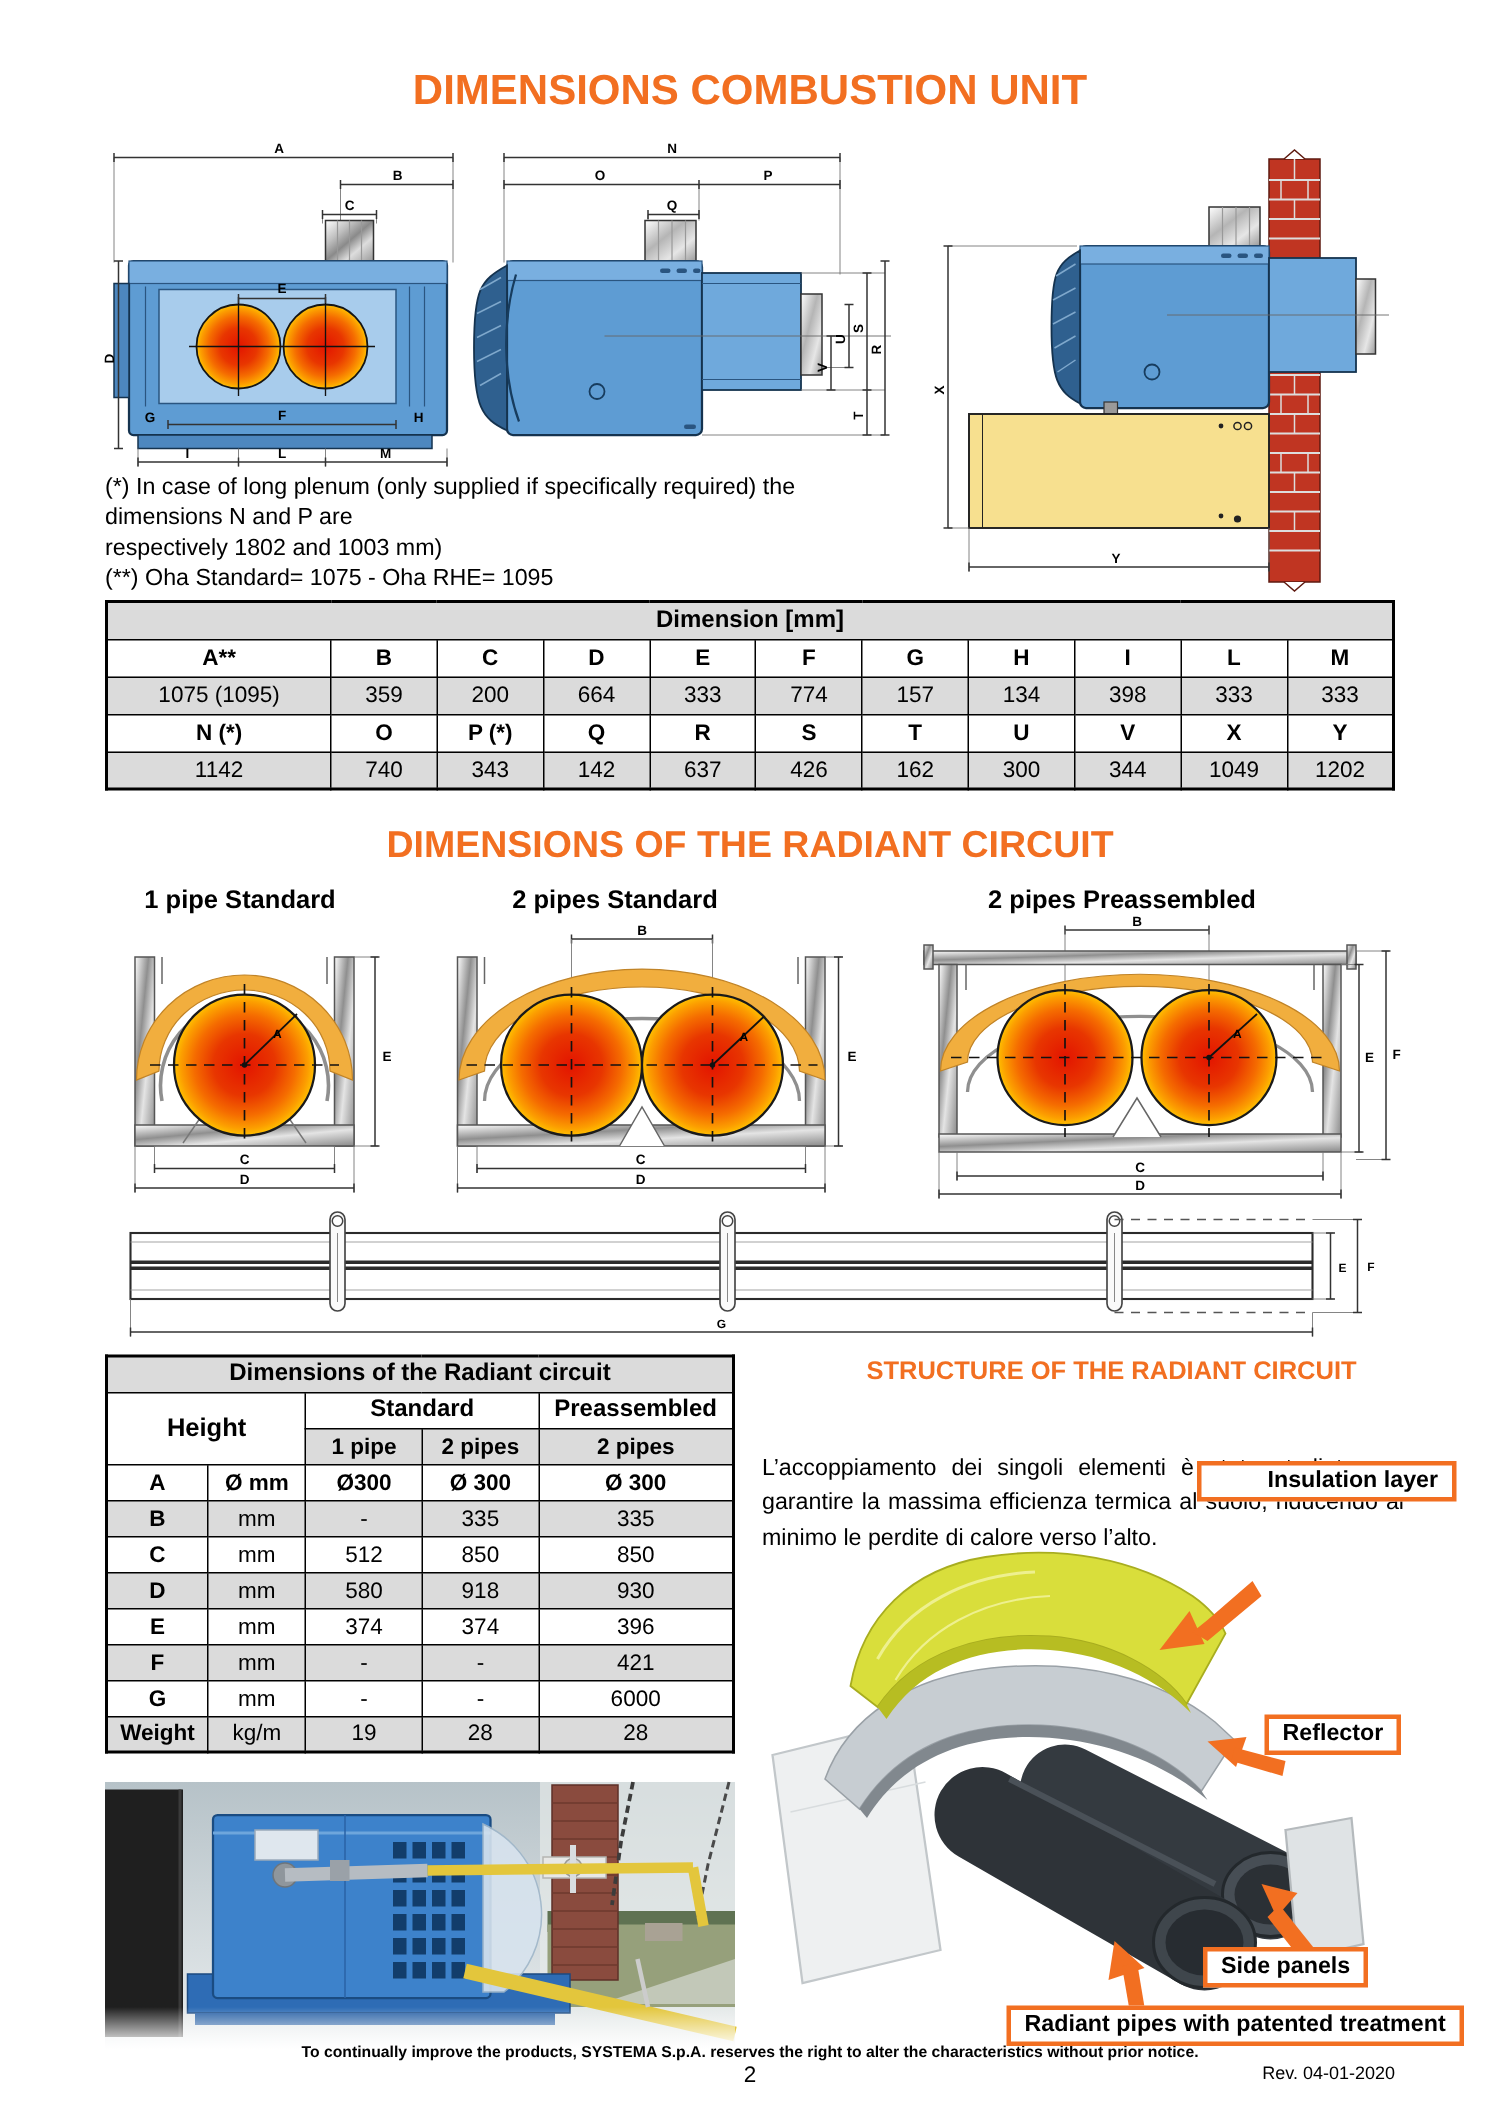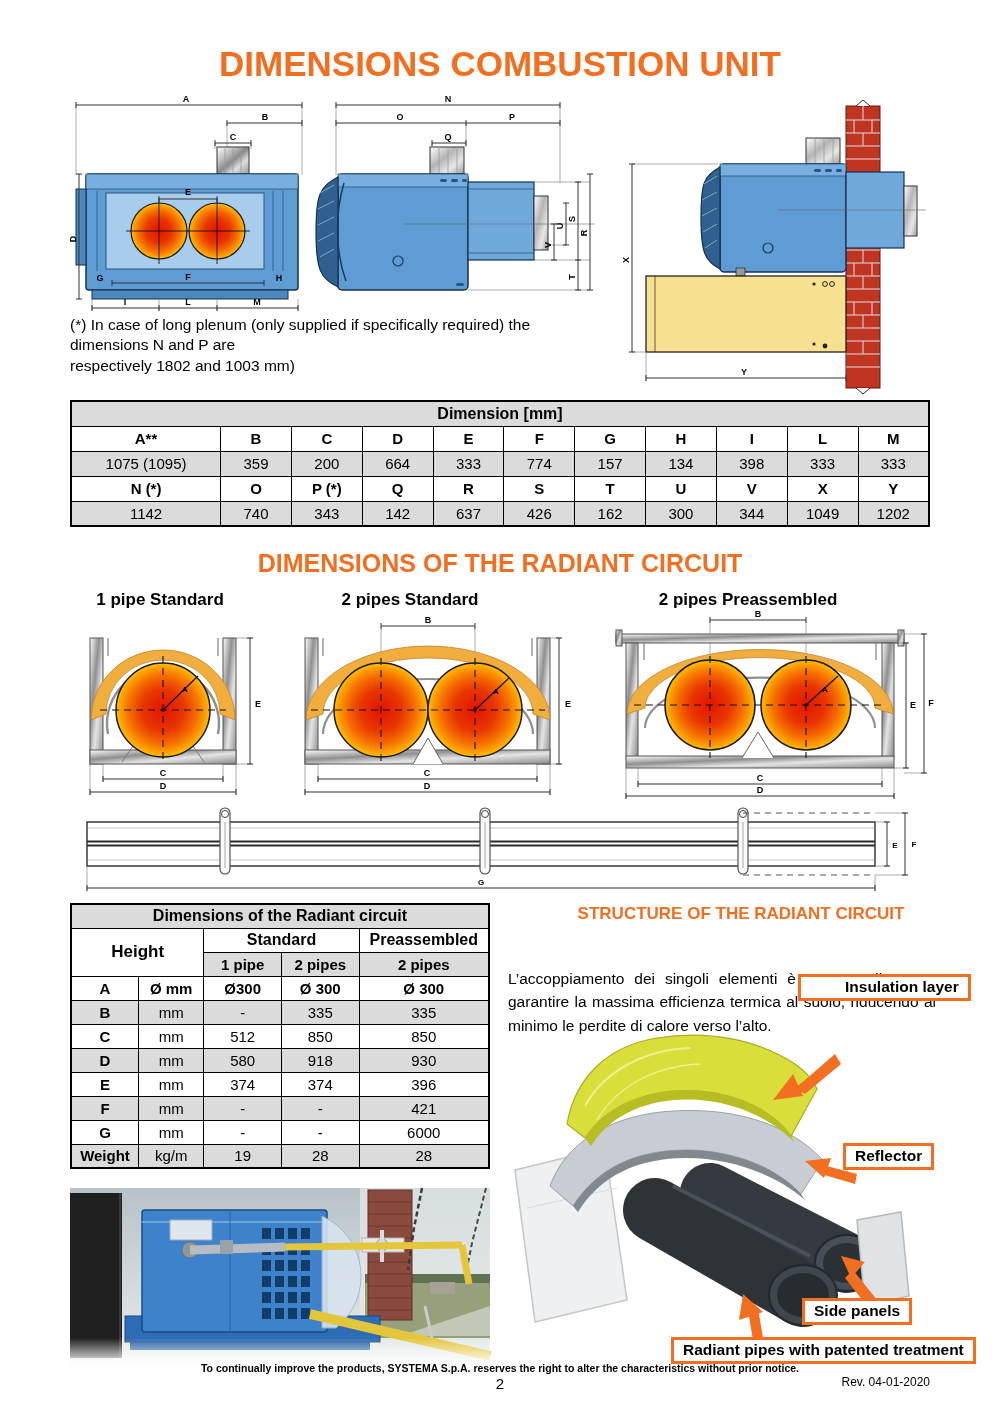--- a/index.html
+++ b/index.html
@@ -46,21 +46,21 @@
   .dln { stroke:#333; stroke-width:1; fill:none; }
   .ext { stroke:#777; stroke-width:0.6; fill:none; }
   .ch  { stroke:#111; stroke-width:0.9; fill:none; }
   .chd { stroke:#111; stroke-width:1.1; fill:none; stroke-dasharray:7 5; }
 </style>
 </head>
 <body>
 
 <div class="page">
 
-  <div class="sec-title orange" style="top:44px; font-size:35px;">DIMENSIONS COMBUSTION UNIT</div>
+  <div class="sec-title orange" style="top:44px; font-size:28px;">DIMENSIONS COMBUSTION UNIT</div>
 
   <svg style="left:72px; top:93px;" width="235" height="222" viewBox="0 0 235 222">
     <defs>
       <radialGradient id="pgF" cx="0.5" cy="0.5" r="0.55">
         <stop offset="0" stop-color="#E31400"></stop>
           <stop offset="0.4" stop-color="#E83600"></stop>
         <stop offset="0.65" stop-color="#F56C00"></stop>
           <stop offset="0.82" stop-color="#FC9E00"></stop>
         <stop offset="0.93" stop-color="#FFC800"></stop>
           <stop offset="1" stop-color="#FFDC00"></stop>
@@ -318,20 +318,21 @@
       <line class="ext" x1="228" y1="252" x2="228" y2="281"></line>
     <line class="dln" x1="28" y1="278" x2="228" y2="278"></line>
     <line class="dln" x1="28" y1="275" x2="28" y2="281"></line>
       <line class="dln" x1="228" y1="275" x2="228" y2="281"></line>
     <text class="dim" x="126" y="275" text-anchor="middle">Y</text>
   </svg>
 
   <div class="notes">
     <div>(*) In case of long plenum (only supplied if specifically required) the dimensions N and P are</div>
     <div>respectively 1802 and 1003 mm)</div>
+    <div>(**) Oha Standard= 1075 - Oha RHE= 1095</div>
   </div>
 
   <table class="dim-table outer abs" style="left:70px; top:400px; width:860px;">
     <colgroup>
         <col style="width:150px">
         <col span="10" style="width:71px">
       </colgroup>
     <tbody>
         <tr>
           <td colspan="11" class="tt gray">Dimension [mm]</td>

